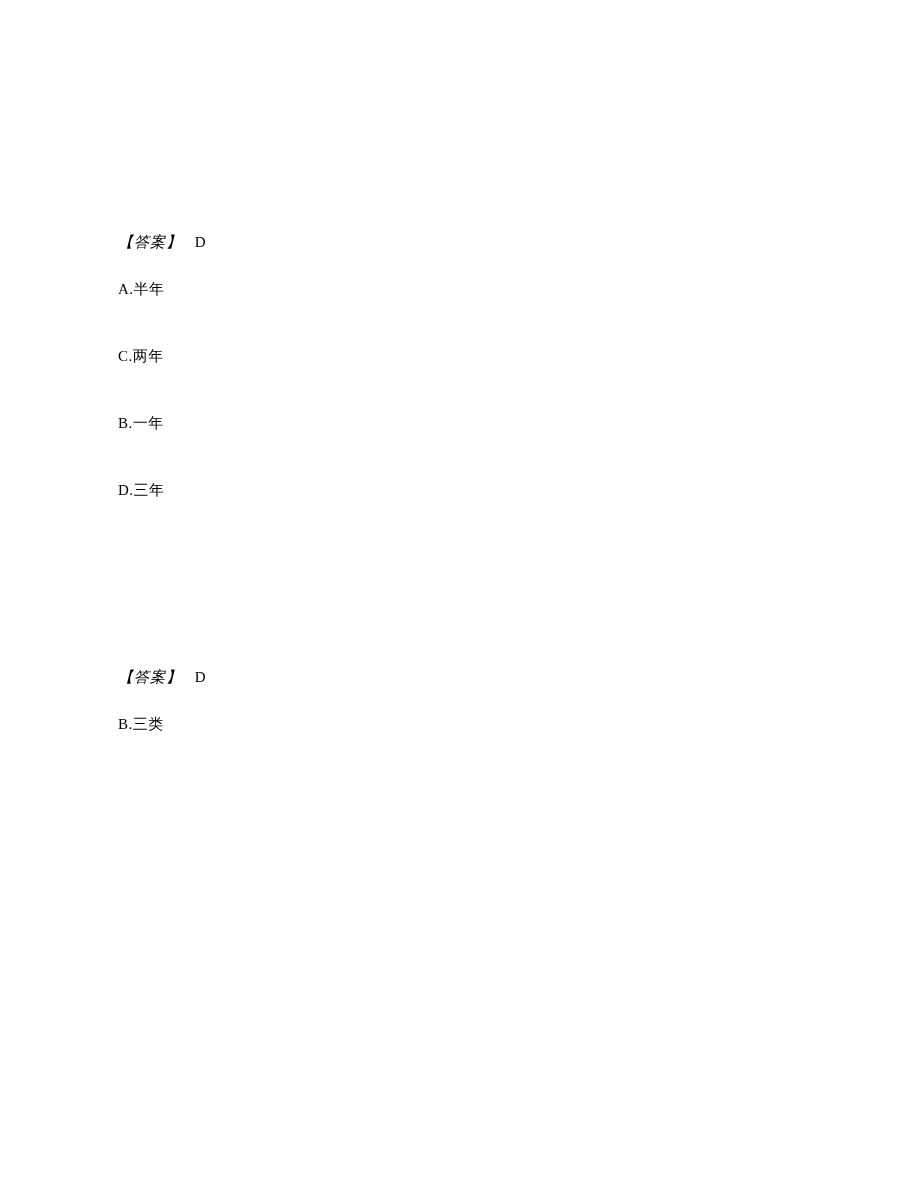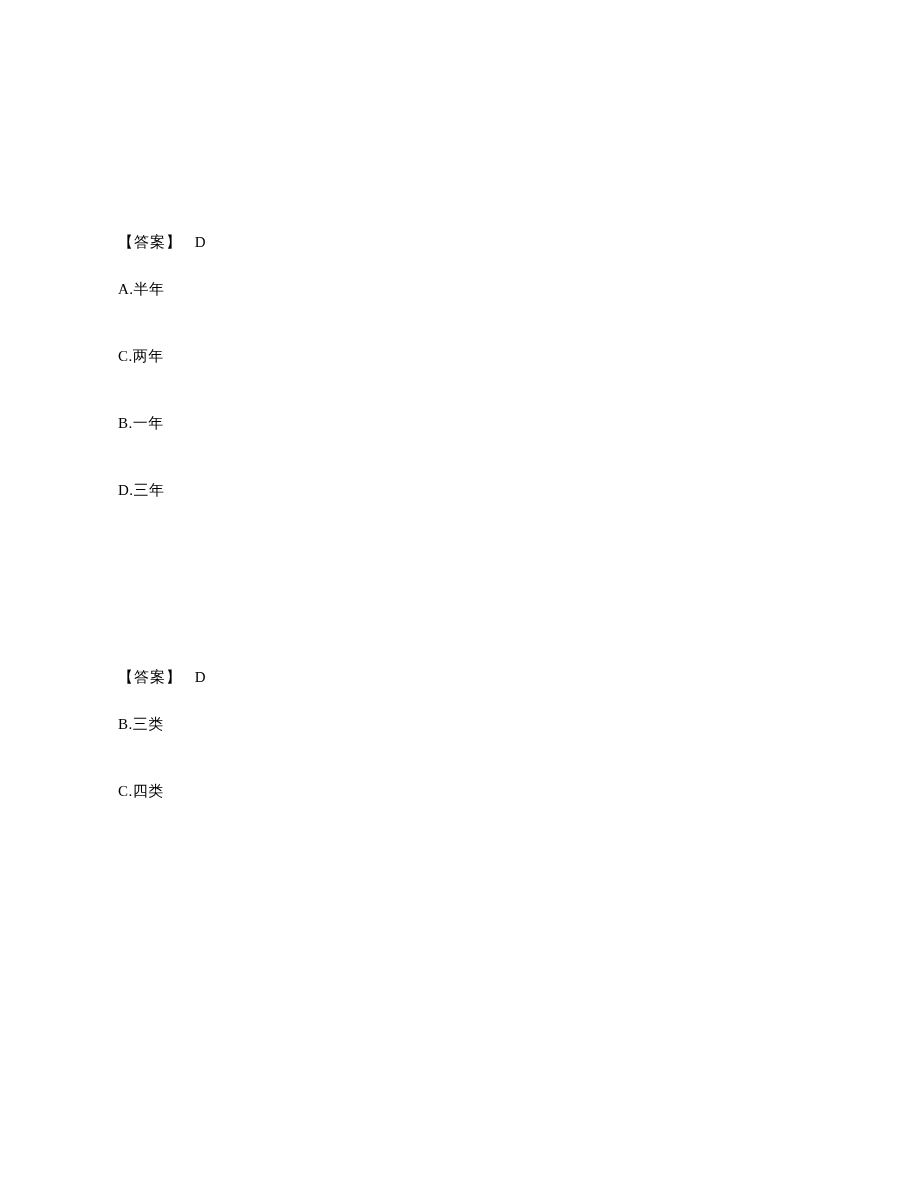--- a/index.html
+++ b/index.html
@@ -14,20 +14,21 @@
   .page {
     padding: 233px 118px 0 118px;
   }
   .answer-line {
     font-size: 15px;
     margin-bottom: 28px;
     letter-spacing: 1px;
   }
   .answer-line .label {
     font-weight: normal;
+    font-style: italic;
   }
   .answer-line .letter {
     font-family: "Times New Roman", serif;
     margin-left: 8px;
   }
   .question-line {
     font-size: 15px;
     margin-bottom: 48px;
     letter-spacing: 0.5px;
   }
@@ -58,15 +59,14 @@
 
   <div class="big-gap"></div>
 
   <div class="answer-line">
     <span class="label">【答案】</span>
     <span class="letter">D</span>
   </div>
 
 
   <div class="option-line">B.三类</div>
-  <div class="option-line">C.四类</div>
 
 </div>
 
 </body></html>

